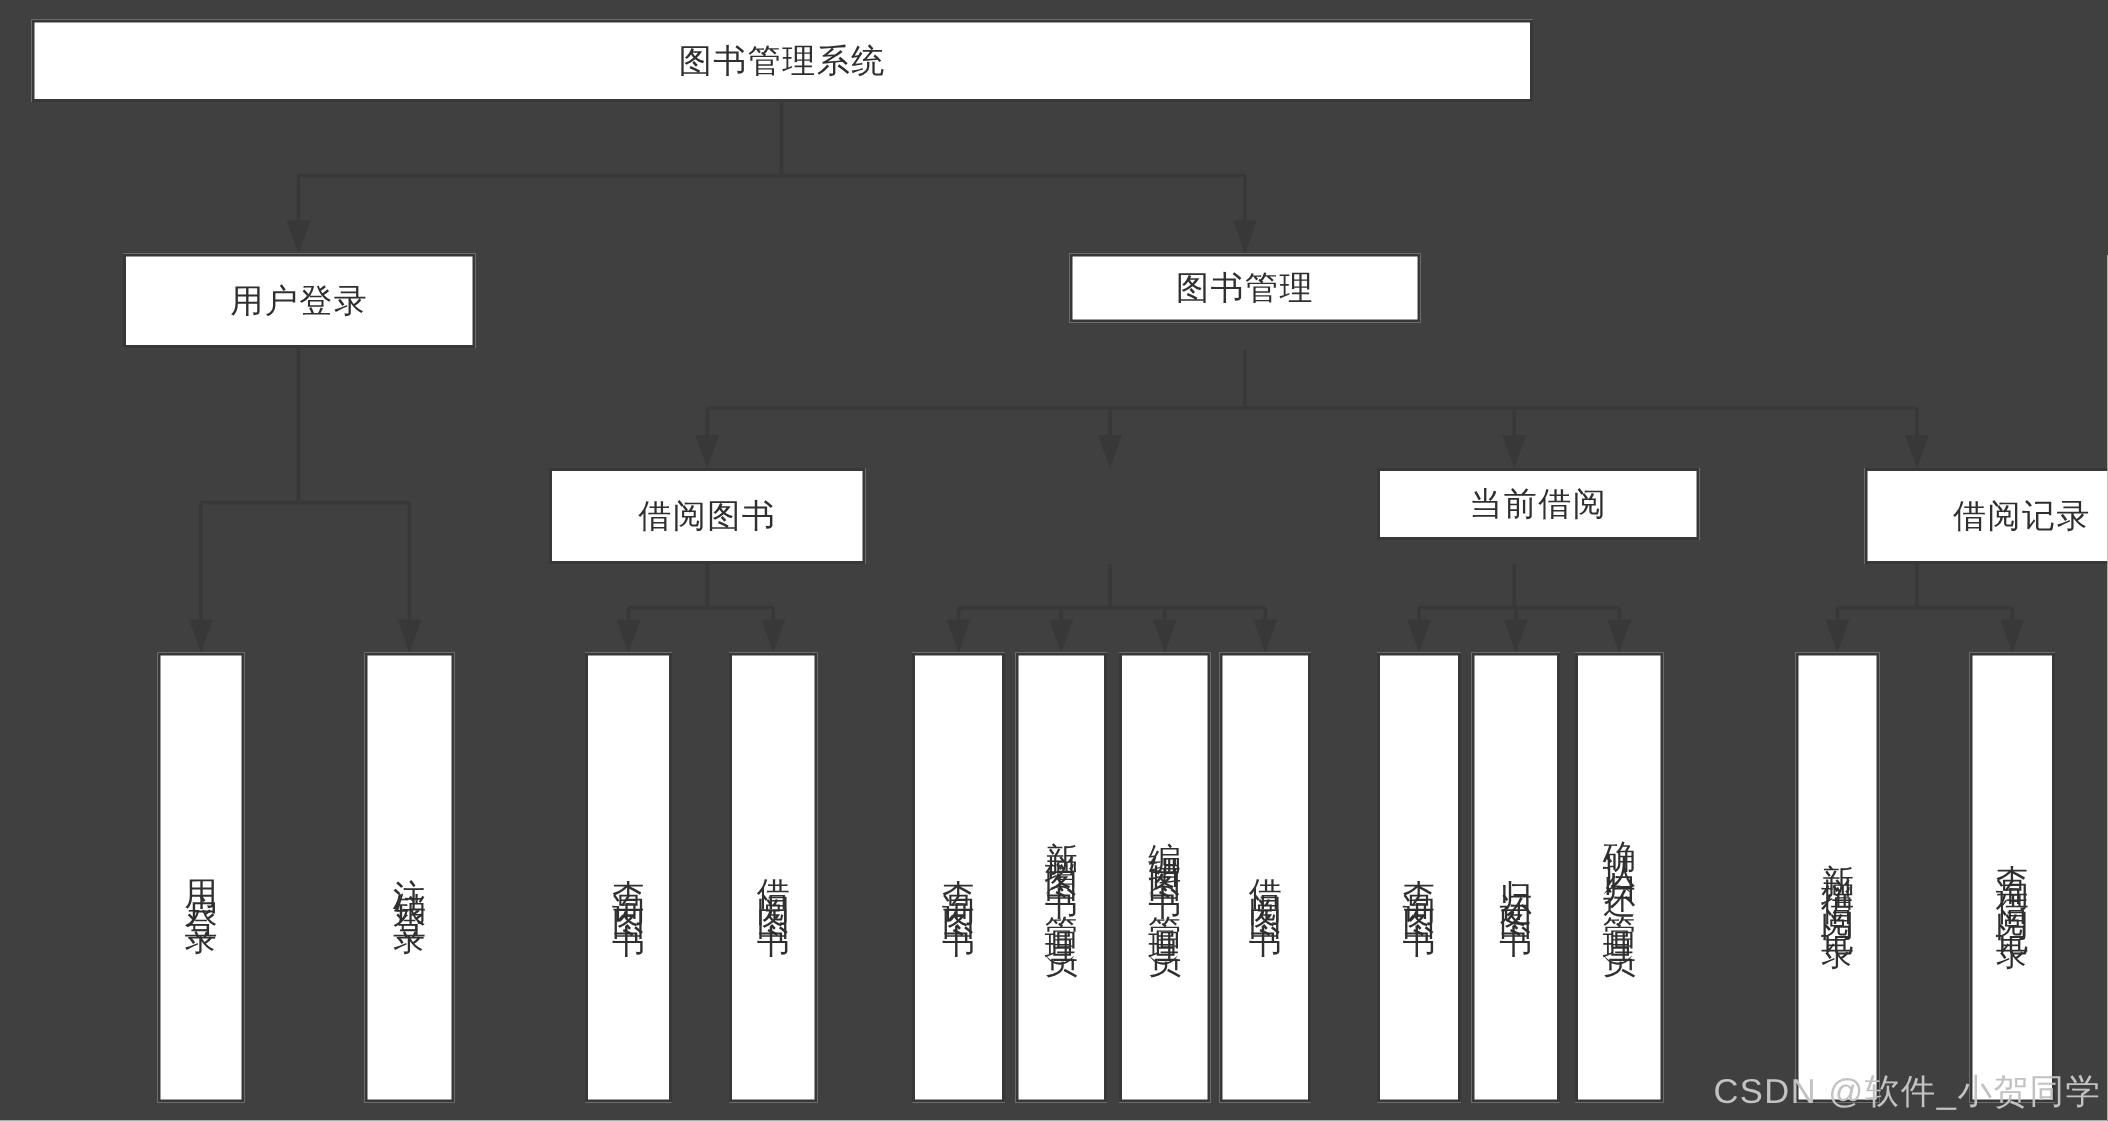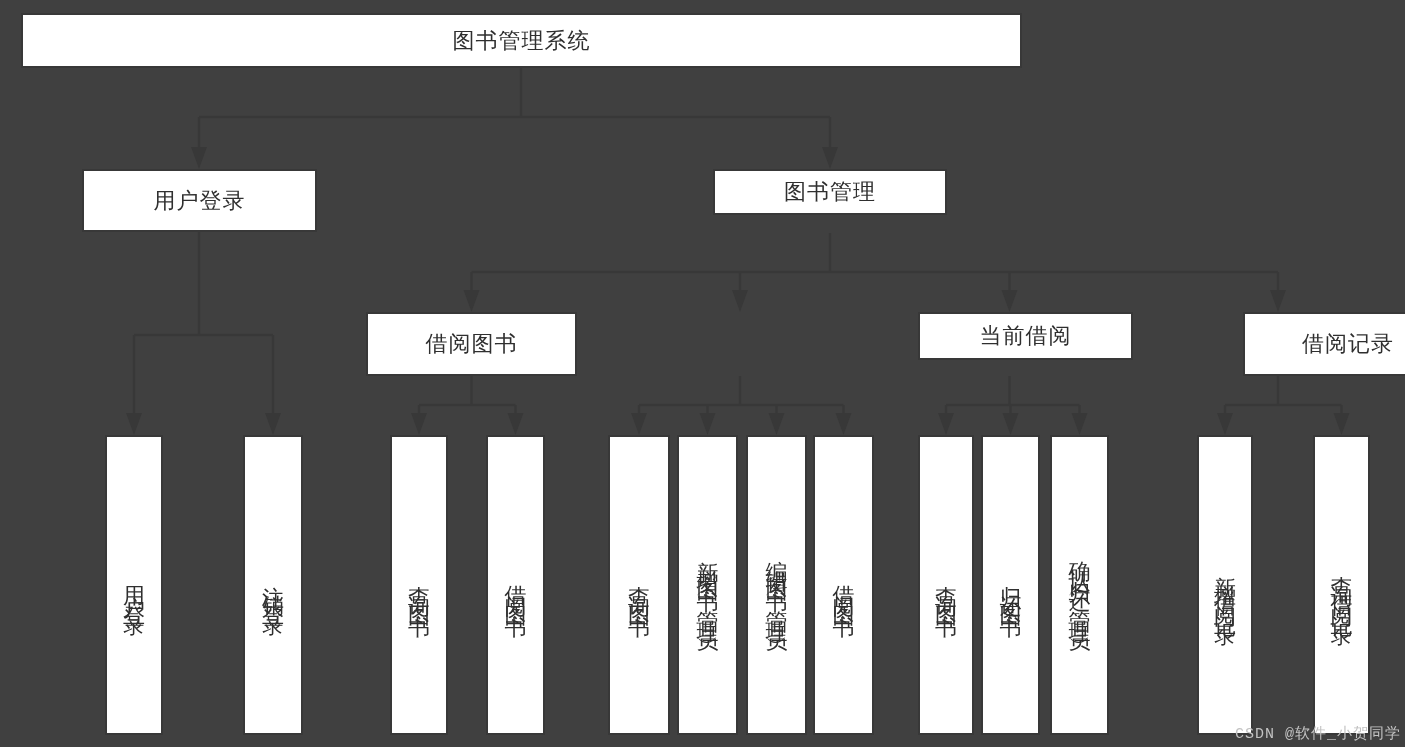--- a/index.html
+++ b/index.html
@@ -42,26 +42,25 @@
     text-orientation: mixed;
     font-size: 22px;
     letter-spacing: 10px;
     line-height: 1;
     padding-top: 6px;
   }
   .watermark {
     position: absolute;
     right: 4px;
     bottom: 4px;
-    font-size: 15px;
+    font-size: 23px;
     color: #c2c2c2;
     letter-spacing: 1px;
     z-index: 3;
     white-space: nowrap;
-    font-family: Liberation Mono, monospace;
   }
 </style>
 </head>
 <body>
 
 <div class="canvas">
 
   <svg class="connectors" width="1405" height="747" viewBox="0 0 1405 747" xmlns="http://www.w3.org/2000/svg">
     <g stroke="#383838" stroke-width="2.5" fill="none">
 

